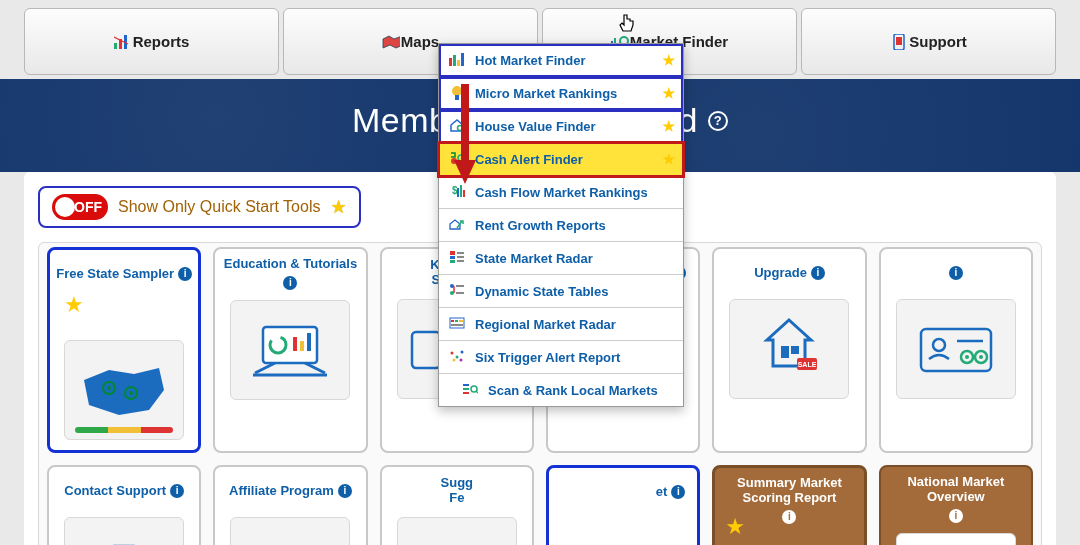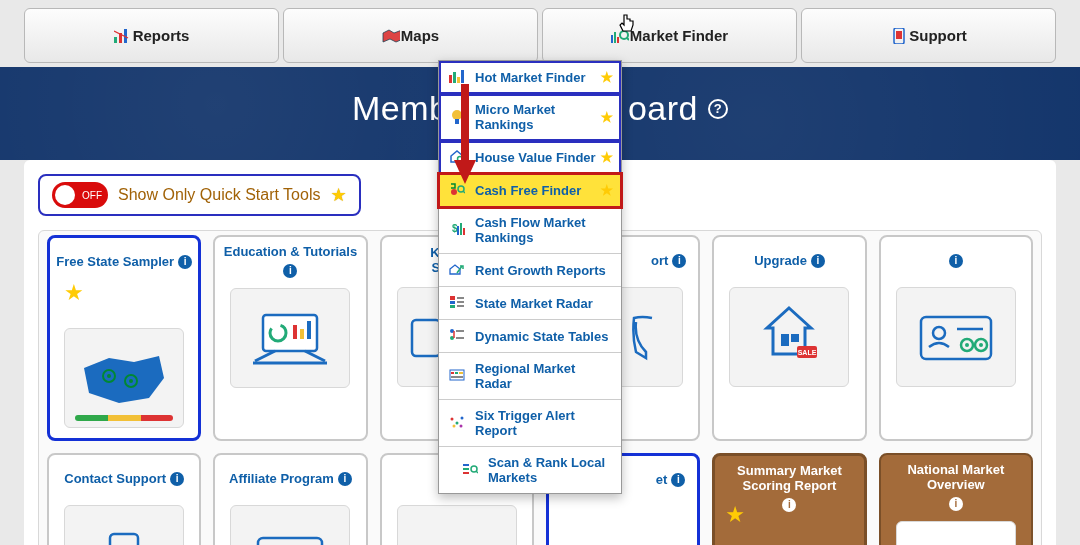--- a/index.html
+++ b/index.html
@@ -1,52 +1,52 @@
 <!DOCTYPE html>
 <html><head>
   <meta charset="utf-8">
   <style>
     * { margin: 0; padding: 0; box-sizing: border-box; }
     body { font-family: 'Segoe UI', Tahoma, sans-serif; background: #e9e9e9; width: 1080px; height: 545px; overflow: hidden; position: relative; }
     
     .topnav { display: flex; gap: 4px; padding: 8px 24px 4px; background: #e9e9e9; }
-    .topnav-item { flex: 1; display: flex; align-items: center; justify-content: center; gap: 1px; padding: 18px 0; background: linear-gradient(#fdfdfd,#e8e8e8); border: 1px solid #b8b8b8; border-radius: 6px; cursor: pointer; font-size: 15px; font-weight: 600; color: #222; position: relative; }
+    .topnav-item { flex: 1; display: flex; align-items: center; justify-content: center; gap: 1px; padding: 24px 0; background: linear-gradient(#fdfdfd,#e8e8e8); border: 1px solid #b8b8b8; border-radius: 6px; cursor: pointer; font-size: 15px; font-weight: 600; color: #222; position: relative; }
     .topnav-item .nav-icon { width: 18px; height: 16px; display: inline-flex; align-items: center; justify-content: center; }
     
     .hero { background: #13356b; padding: 22px 0 32px; position: relative; overflow: hidden; text-align: center; }
     .hero::before { content: ""; position: absolute; inset: 0; background: radial-gradient(circle at 20% 40%, rgba(255,255,255,0.06), transparent 45%), radial-gradient(circle at 70% 60%, rgba(255,255,255,0.05), transparent 50%); }
     .hero-title { color: #fff; font-size: 34px; font-weight: 400; letter-spacing: 0.5px; position: relative; display: inline-flex; align-items: center; gap: 10px; }
     .help-circle { display: inline-flex; width: 20px; height: 20px; border: 2px solid #fff; border-radius: 50%; align-items: center; justify-content: center; font-size: 13px; font-weight: 700; color: #fff; }
     
     .main { background: #fff; margin: 0 24px; border-radius: 6px; padding: 14px 14px 0; position: relative; }
     
     .toggle-bar { display: flex; align-items: center; gap: 10px; border: 2px solid #2a2fbf; border-radius: 8px; padding: 6px 12px; width: fit-content; margin-bottom: 14px; }
     .switch { width: 56px; height: 26px; background: #d90b0b; border-radius: 14px; position: relative; display: flex; align-items: center; }
     .switch::after { content: ""; position: absolute; left: 3px; width: 20px; height: 20px; background: #fff; border-radius: 50%; }
-    .switch-text { position: absolute; right: 6px; color: #fff; font-size: 10px; font-weight: 400; }
+    .switch-text { position: absolute; right: 6px; color: #fff; font-size: 14px; font-weight: 700; }
     .toggle-label { font-size: 16px; color: #a16207; }
     .star { color: #ffcb05; font-size: 18px; text-shadow: 0 0 1px #b58b00; }
     
     .grid { display: grid; grid-template-columns: repeat(6, 1fr); gap: 12px; padding: 4px 8px 20px; border: 1px solid #d8d8d8; border-radius: 6px; background: #fafafa; }
     .card { border: 2px solid #c8c8c8; border-radius: 8px; background: #fff; padding: 8px 6px 10px; display: flex; flex-direction: column; align-items: center; min-height: 180px; position: relative; }
     .card.highlight { border-color: #1431d6; border-width: 3px; gap: 40px; }
     .card.brown { background: #a36b3a; border-color: #7a4f28; }
     .card.brown .card-title { color: #fff; }
     .card-title { color: #0f5fa8; font-weight: 700; font-size: 13px; text-align: center; line-height: 1.15; display: inline-flex; align-items: center; gap: 4px; flex-wrap: wrap; justify-content: center; min-height: 32px; }
     .info-circle { display: inline-flex; width: 14px; height: 14px; background: #0f5fa8; color: #fff; border-radius: 50%; align-items: center; justify-content: center; font-size: 10px; font-weight: 900; }
     .card.brown .info-circle { background: #fff; color: #a36b3a; }
     .card-illus { margin-top: 10px; width: 120px; height: 100px; background: #f3f3f3; border: 1px solid #d8d8d8; border-radius: 6px; display: flex; align-items: center; justify-content: center; position: relative; }
     .card.highlight .card-star { position: absolute; top: 42px; left: 14px; color: #ffcb05; font-size: 22px; }
     .tri-bar { position: absolute; bottom: 6px; left: 10px; right: 10px; height: 6px; display: flex; }
     .tri-bar span:nth-child(1){ flex:1; background:#2fa84a; border-radius:3px 0 0 3px;}
     .tri-bar span:nth-child(2){ flex:1; background:#f2c037;}
     .tri-bar span:nth-child(3){ flex:1; background:#d33; border-radius:0 3px 3px 0;}
     
     
-    .dropdown { position: absolute; top: 60px; left: 438px; width: 184px; background: #fff; border: 1px solid #999; box-shadow: 0 4px 10px rgba(0,0,0,0.25); z-index: 50; }
+    .dropdown { position: absolute; top: 43px; left: 438px; width: 246px; background: #fff; border: 1px solid #999; box-shadow: 0 4px 10px rgba(0,0,0,0.25); z-index: 50; }
     .dd-row { display: flex; align-items: center; padding: 8px 10px; border-bottom: 1px solid #ccc; gap: 8px; cursor: pointer; font-size: 13px; color: #0f5fa8; font-weight: 600; position: relative; }
     .dd-row:last-child { border-bottom: none; padding-left: 23px; }
     .dd-row .dd-icon { width: 18px; height: 16px; flex-shrink: 0; }
     .dd-row .dd-star { position: absolute; right: 8px; color: #ffcb05; font-size: 14px; }
     .dd-row.boxed { outline: 2px solid #2a2fbf; outline-offset: -2px; }
     .dd-row.selected { background: #ffe23a; outline: 3px solid #c11919; outline-offset: -1px; }
     
     .cursor-hand { position: absolute; top: 13px; left: 618px; font-size: 18px; z-index: 60; pointer-events: none; }
     .red-arrow { position: absolute; top: 80px; left: 450px; z-index: 55; pointer-events: none; }
     
@@ -323,21 +323,21 @@
   </div>
   <div class="dd-row selected">
     <span class="dd-icon">
         <svg width="16" height="14">
           <path d="M2 2 L6 2 L6 6 L2 6" fill="none" stroke="#083" stroke-width="1.5"></path>
           <circle cx="5" cy="10" r="3" fill="#d33"></circle>
           <circle cx="12" cy="7" r="3" fill="none" stroke="#2a7" stroke-width="1.5"></circle>
           <line x1="14" y1="9" x2="16" y2="11" stroke="#2a7" stroke-width="1.5"></line>
         </svg>
       </span>
-    <span>Cash Free Finder</span>
+    <span>Cash Alert Finder</span>
     <span class="dd-star">★</span>
   </div>
   <div class="dd-row">
     <span class="dd-icon">
         <svg width="16" height="14">
           <text x="3" y="10" font-size="10" fill="#2a7" font-weight="700">$</text>
           <rect x="8" y="4" width="2" height="9" fill="#26c"></rect>
           <rect x="11" y="1" width="2" height="12" fill="#2a7"></rect>
           <rect x="14" y="6" width="2" height="7" fill="#d33"></rect>
         </svg>

